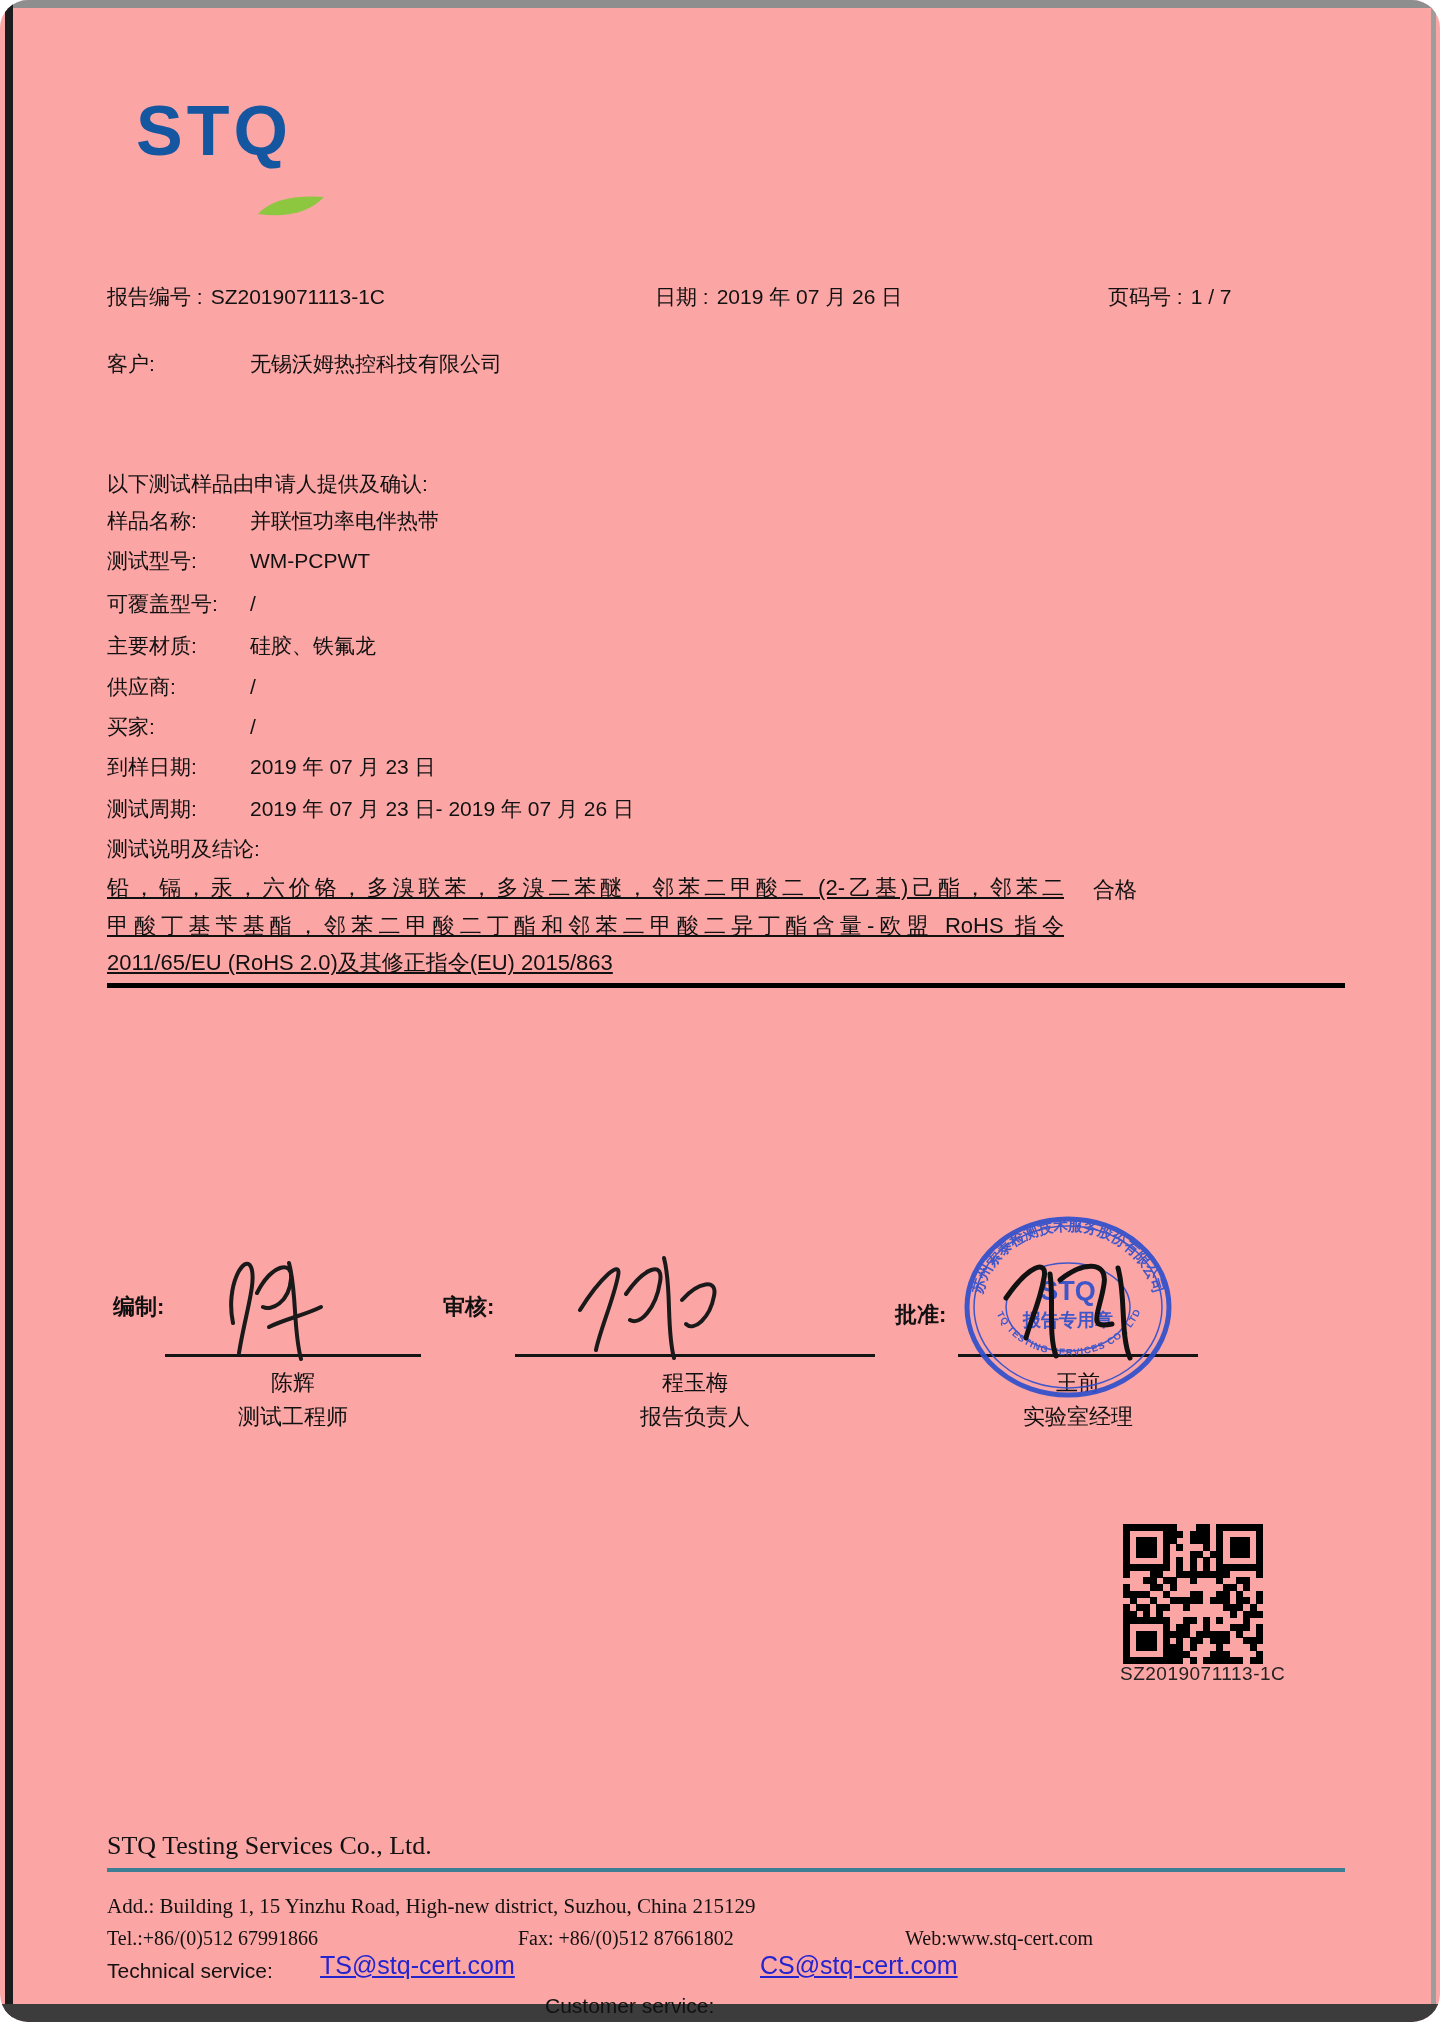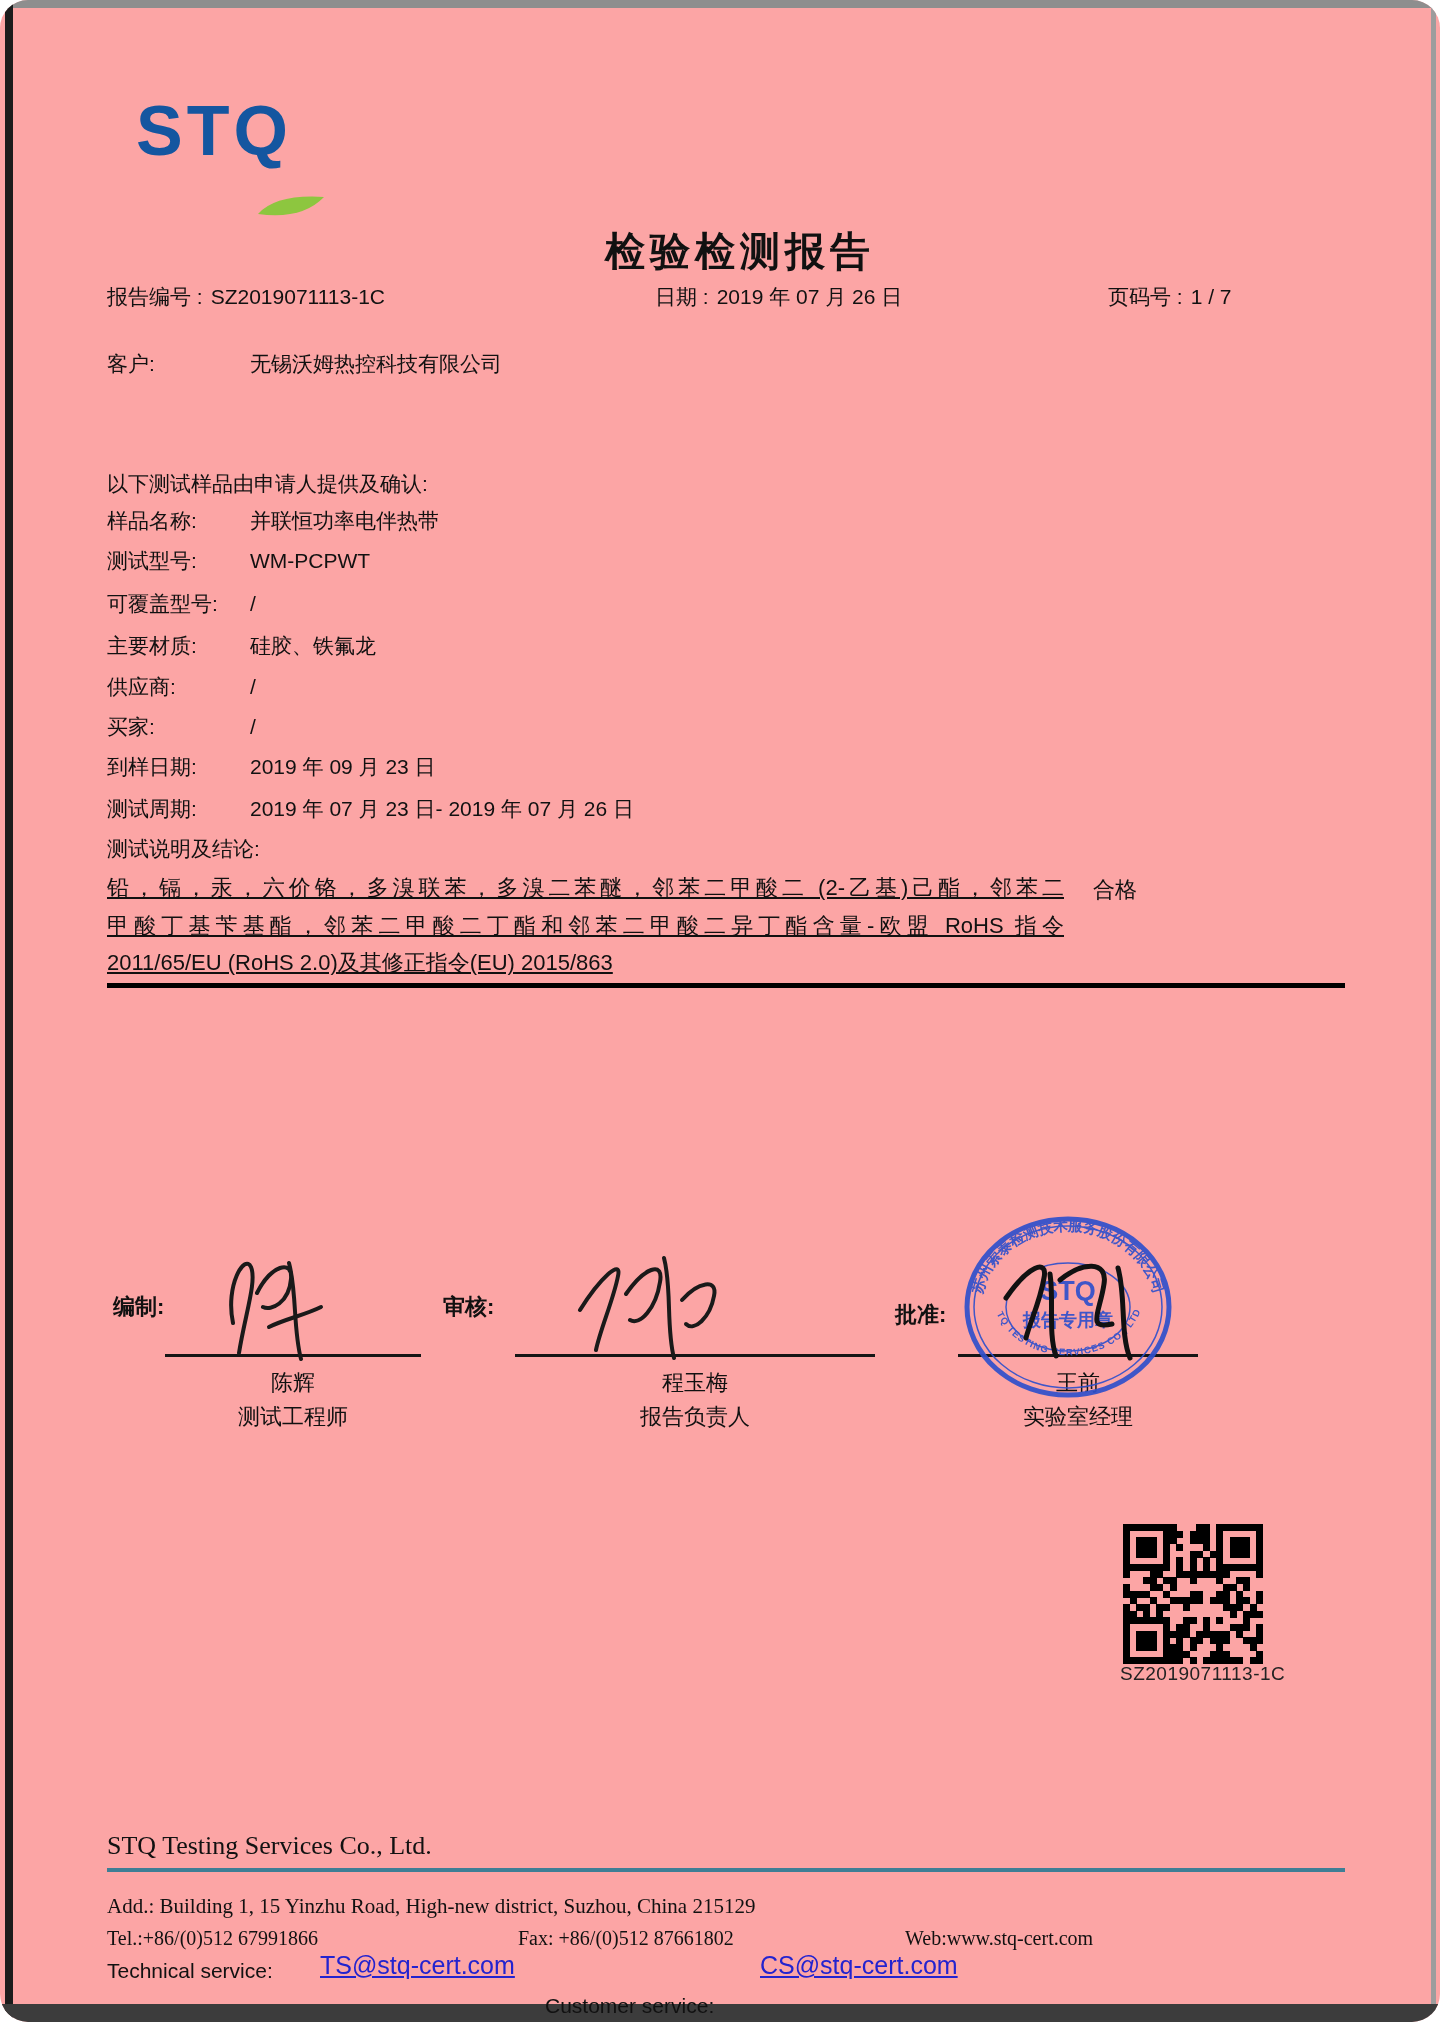--- a/index.html
+++ b/index.html
@@ -70,21 +70,20 @@
   <div class="frame-top abs"></div>
   <div class="frame-left abs"></div>
   <div class="frame-right abs"></div>
   <div class="frame-bottom abs"></div>
 
   <div class="logo abs">STQ</div>
   <svg class="leaf abs" viewBox="0 0 70 30">
     <path d="M2,22 Q20,2 68,5 Q46,28 2,22 Z" fill="#8dc63f"></path>
   </svg>
 
-  <div class="title abs">检验检测报告</div>
   <div class="meta m-report abs">
     <span class="lab">报告编号 :</span><span>SZ2019071113-1C</span>
   </div>
   <div class="meta m-date abs">
     <span class="lab">日期 :</span><span>2019 年 07 月 26 日</span>
   </div>
   <div class="meta m-page abs">
     <span class="lab">页码号 :</span><span>1 / 7</span>
   </div>
 
@@ -105,21 +104,21 @@
   <div class="row f3">
     <span class="flabel">主要材质:</span><span>硅胶、铁氟龙</span>
   </div>
   <div class="row f4">
     <span class="flabel">供应商:</span><span>/</span>
   </div>
   <div class="row f5">
     <span class="flabel">买家:</span><span>/</span>
   </div>
   <div class="row f6">
-    <span class="flabel">到样日期:</span><span>2019 年 09 月 23 日</span>
+    <span class="flabel">到样日期:</span><span>2019 年 07 月 23 日</span>
   </div>
   <div class="row f7">
     <span class="flabel">测试周期:</span><span>2019 年 07 月 23 日- 2019 年 07 月 26 日</span>
   </div>
 
   <div class="row r-conclh">测试说明及结论:</div>
   <div class="cline cjust c1">铅，镉，汞，六价铬，多溴联苯，多溴二苯醚，邻苯二甲酸二 (2-乙基)己酯，邻苯二</div>
   <div class="cline cjust c2">甲酸丁基苄基酯，邻苯二甲酸二丁酯和邻苯二甲酸二异丁酯含量-欧盟 RoHS 指令</div>
   <div class="cline c3">2011/65/EU (RoHS 2.0)及其修正指令(EU) 2015/863</div>
   <div class="verdict abs">合格</div>

